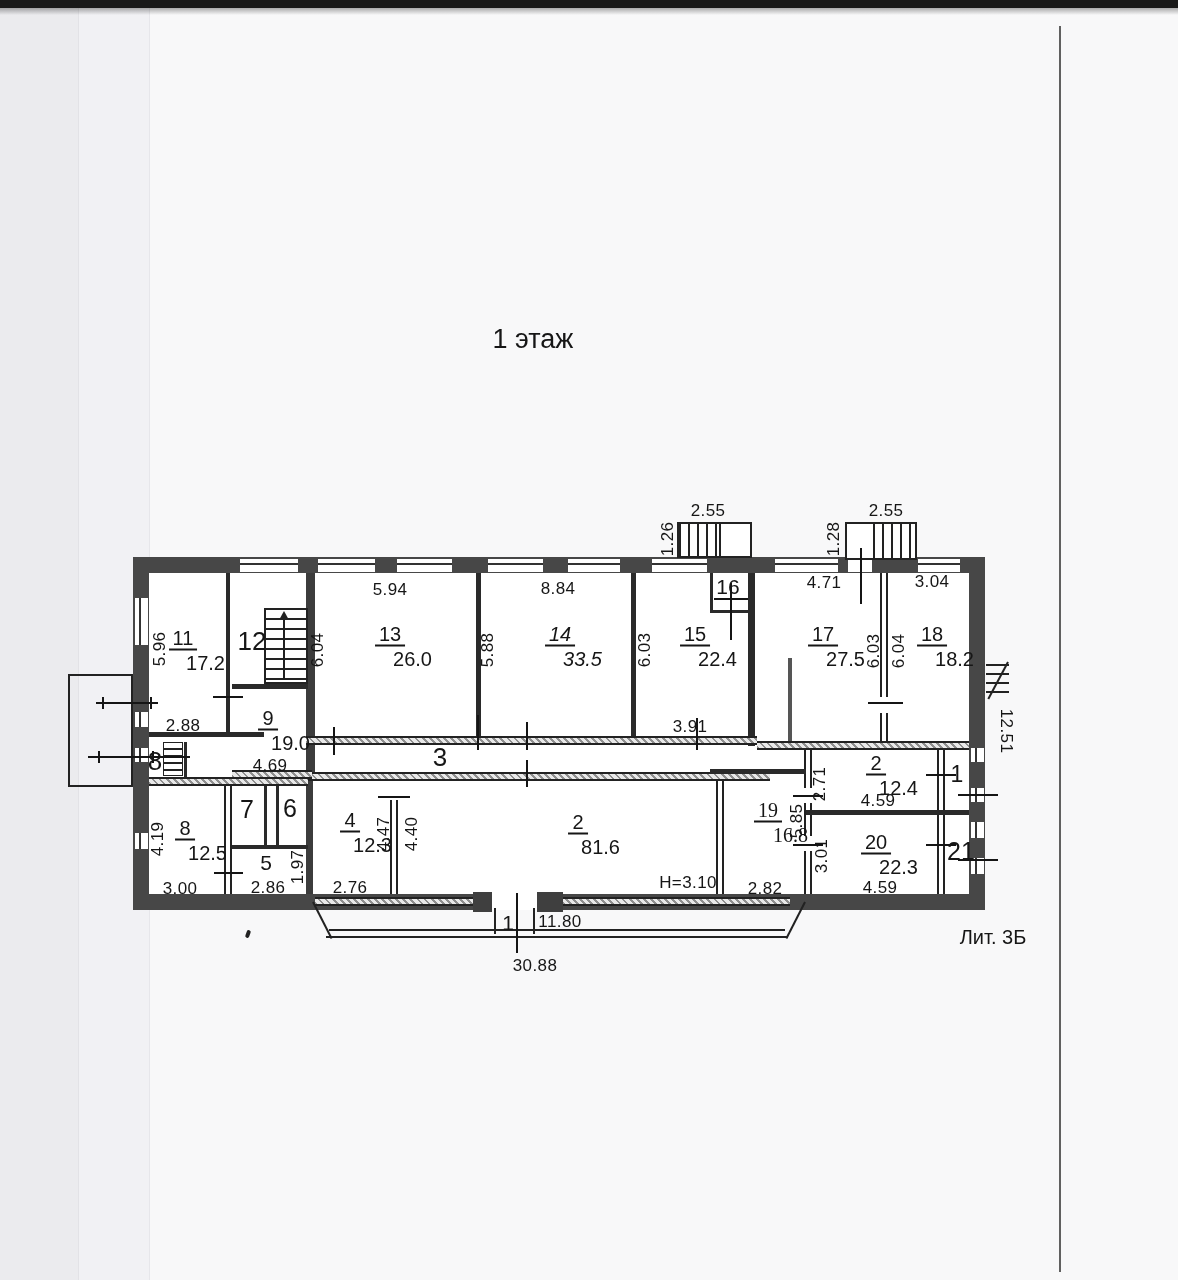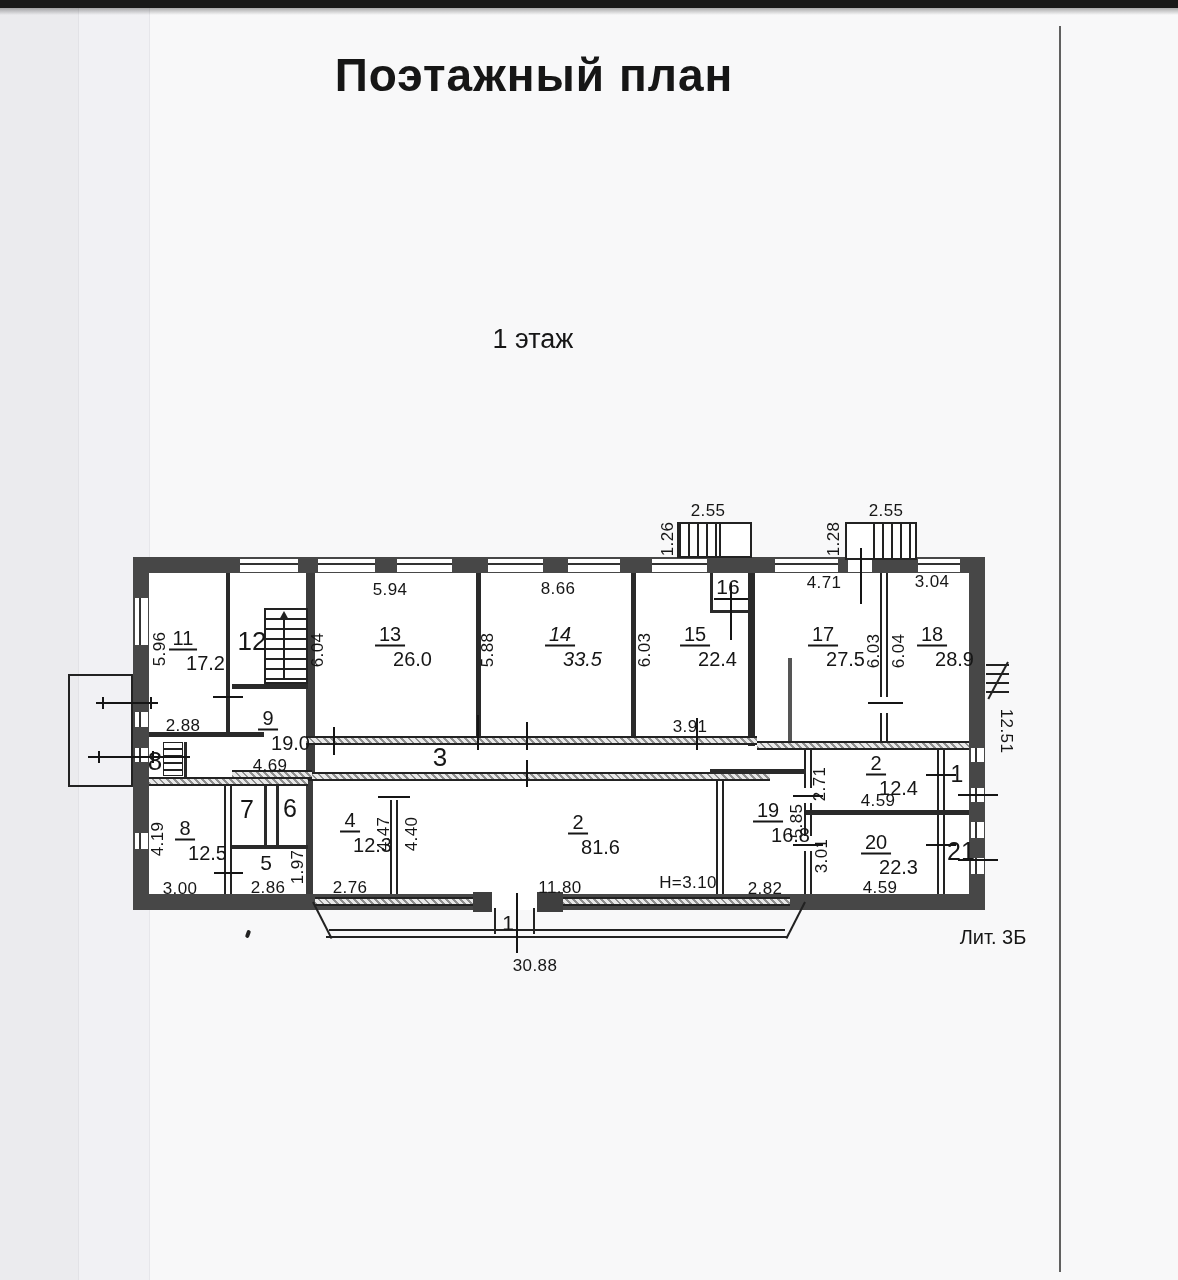--- a/index.html
+++ b/index.html
@@ -61,21 +61,20 @@
 <body>
 
 <div id="page">
 
   <div class="band1"></div>
   <div class="band2"></div>
   <div class="topbar"></div>
   <div class="topfade"></div>
   <div class="scanline"></div>
 
-  <div class="title">Поэтажный план</div>
   <div class="floor">1 этаж</div>
   <div class="liter">Лит. 3Б</div>
 
   <div style="left:0;top:0;width:1178px;height:1280px;">
 
     <div class="prot"></div>
 
     <div class="bld"></div>
 
     <div class="wh" style="left:315px;top:897px;width:475px;"></div>
@@ -203,39 +202,39 @@
         <div class="rlabel" style="left: 695px; top: 646px;">
           <span class="rnum">15</span>
           <span class="rarea">22.4</span>
         </div>
         <div class="rlabel" style="left: 823px; top: 646px;">
           <span class="rnum">17</span>
           <span class="rarea">27.5</span>
         </div>
         <div class="rlabel" style="left: 932px; top: 646px;">
           <span class="rnum">18</span>
-          <span class="rarea">28.9</span>
+          <span class="rarea">18.2</span>
         </div>
         <div class="rlabel" style="left: 268px; top: 730px;">
           <span class="rnum">9</span>
           <span class="rarea">19.0</span>
         </div>
         <div class="rlabel" style="left: 185px; top: 840px;">
           <span class="rnum">8</span>
           <span class="rarea">12.5</span>
         </div>
         <div class="rlabel" style="left: 350px; top: 832px;">
           <span class="rnum">4</span>
           <span class="rarea">12.3</span>
         </div>
         <div class="rlabel" style="left: 578px; top: 834px;">
           <span class="rnum">2</span>
           <span class="rarea">81.6</span>
         </div>
-        <div class="rlabel" style="left: 768px; top: 822px;">
+        <div class="rlabel" style="left: 768px; top: 822px; font-family: Liberation Serif, serif;">
           <span class="rnum">19</span>
           <span class="rarea">16.8</span>
         </div>
         <div class="rlabel" style="left: 876px; top: 775px;">
           <span class="rnum">2</span>
           <span class="rarea">12.4</span>
         </div>
         <div class="rlabel" style="left: 876px; top: 854px;">
           <span class="rnum">20</span>
           <span class="rarea">22.3</span>
@@ -248,41 +247,41 @@
         <div class="rplain" style="left: 290px; top: 808px; font-size: 25px;">6</div>
         <div class="rplain" style="left: 266px; top: 863px; font-size: 21px;">5</div>
         <div class="rplain" style="left: 957px; top: 774px; font-size: 23px;">1</div>
         <div class="rplain" style="left: 961px; top: 851px; font-size: 25px;">21</div>
         <div class="rplain" style="left: 508px; top: 923px; font-size: 21px;">1</div>
         <div class="dim" style="left: 708px; top: 511px;">2.55</div>
         <div class="dim" style="left: 886px; top: 511px;">2.55</div>
         <div class="dim rotm" style="left: 668px; top: 539px;">1.26</div>
         <div class="dim rotm" style="left: 834px; top: 539px;">1.28</div>
         <div class="dim" style="left: 390px; top: 590px;">5.94</div>
-        <div class="dim" style="left: 558px; top: 589px;">8.66</div>
+        <div class="dim" style="left: 558px; top: 589px;">8.84</div>
         <div class="dim" style="left: 824px; top: 583px;">4.71</div>
         <div class="dim" style="left: 932px; top: 582px;">3.04</div>
         <div class="dim rotm" style="left: 160px; top: 649px;">5.96</div>
         <div class="dim rotm" style="left: 318px; top: 650px;">6.04</div>
         <div class="dim rotm" style="left: 488px; top: 650px;">5.88</div>
         <div class="dim rotm" style="left: 645px; top: 650px;">6.03</div>
         <div class="dim rotm" style="left: 874px; top: 651px;">6.03</div>
         <div class="dim rotm" style="left: 899px; top: 651px;">6.04</div>
         <div class="dim" style="left: 183px; top: 726px;">2.88</div>
         <div class="dim" style="left: 270px; top: 766px;">4.69</div>
         <div class="dim" style="left: 690px; top: 727px;">3.91</div>
         <div class="dim rotp" style="left: 1006px; top: 731px;">12.51</div>
         <div class="dim rotm" style="left: 158px; top: 839px;">4.19</div>
         <div class="dim" style="left: 180px; top: 889px;">3.00</div>
         <div class="dim" style="left: 268px; top: 888px;">2.86</div>
         <div class="dim rotm" style="left: 298px; top: 867px;">1.97</div>
         <div class="dim" style="left: 350px; top: 888px;">2.76</div>
         <div class="dim rotm" style="left: 384px; top: 834px;">4.47</div>
         <div class="dim rotm" style="left: 412px; top: 834px;">4.40</div>
-        <div class="dim" style="left: 560px; top: 888px;">11.80</div>
+        <div class="dim" style="left: 560px; top: 922px;">11.80</div>
         <div class="dim" style="left: 688px; top: 883px;">H=3.10</div>
         <div class="dim" style="left: 765px; top: 889px;">2.82</div>
         <div class="dim rotm" style="left: 797px; top: 821px;">5.85</div>
         <div class="dim rotm" style="left: 820px; top: 784px;">2.71</div>
         <div class="dim rotm" style="left: 822px; top: 856px;">3.01</div>
         <div class="dim" style="left: 878px; top: 801px;">4.59</div>
         <div class="dim" style="left: 880px; top: 888px;">4.59</div>
         <div class="dim" style="left: 535px; top: 966px;">30.88</div>
       </div>
   </div>

